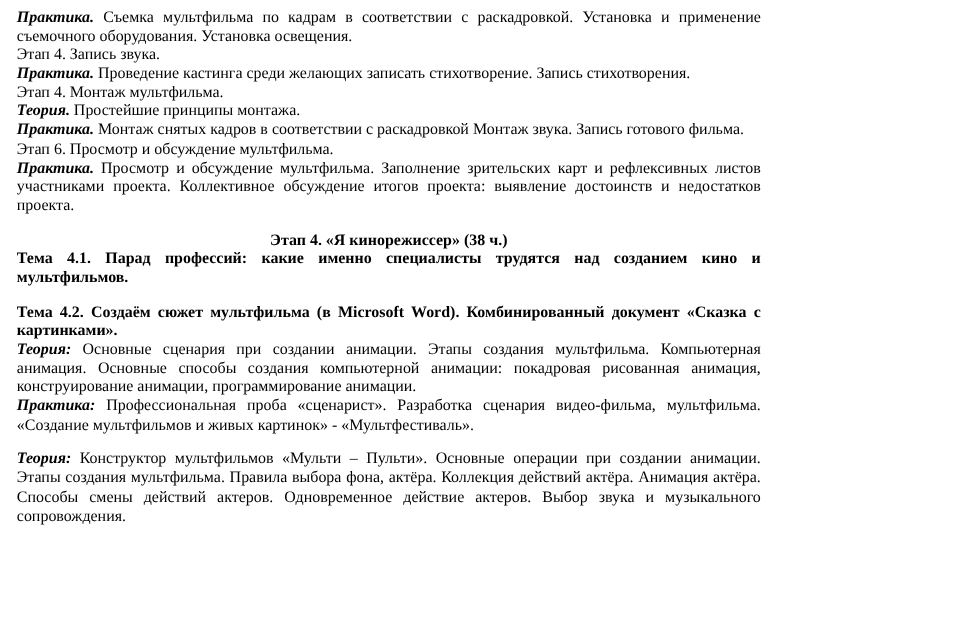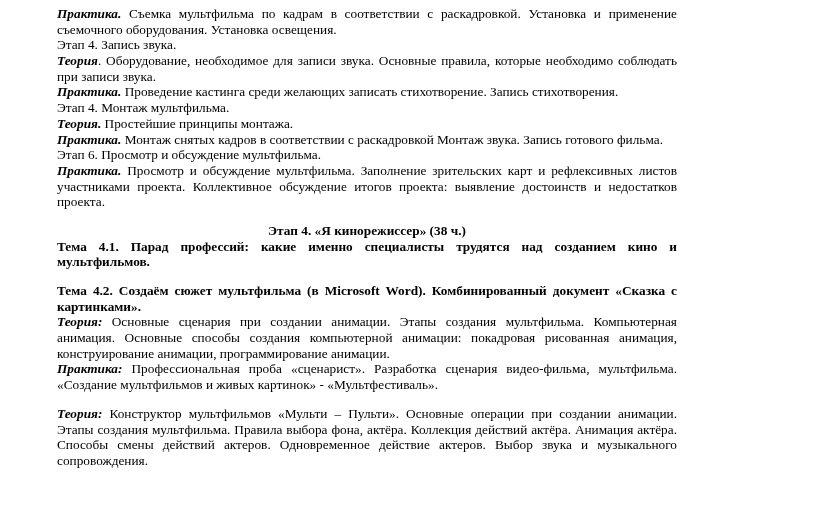--- a/index.html
+++ b/index.html
@@ -13,21 +13,20 @@
     font-family: "Liberation Serif", serif;
     font-size: 13.3px;
     color: #000000;
     overflow: hidden;
   }
   .page {
     box-sizing: border-box;
     width: 648px;
     min-height: 529px;
     padding: 6px 14px 0 14px;
-    margin-left: 43px;
   }
   p {
     margin: 0;
     padding: 0;
     text-align: justify;
     text-justify: inter-word;
     line-height: 1.18;
   }
   p.center {
     text-align: center;
@@ -45,21 +44,20 @@
 </style>
 </head>
 <body>
 
 <div class="page">
 
   <p><span class="bi">Практика.</span><span> Съемка мультфильма по кадрам в соответствии с раскадровкой. Установка и применение съемочного оборудования. Установка освещения.</span></p>
 
   <p><span class="bi"></span><span>Этап 4. Запись звука.</span></p>
 
-  <p><span class="bi">Теория</span><span>. Оборудование, необходимое для записи звука. Основные правила, которые необходимо соблюдать при записи звука.</span></p>
 
   <p><span class="bi">Практика.</span><span> Проведение кастинга среди желающих записать стихотворение. Запись стихотворения.</span></p>
 
   <p><span class="bi"></span><span>Этап 4. Монтаж мультфильма.</span></p>
 
   <p><span class="bi">Теория.</span><span> Простейшие принципы монтажа.</span></p>
 
   <p><span class="bi">Практика.</span><span> Монтаж снятых кадров в соответствии с раскадровкой Монтаж звука. Запись готового фильма.</span></p>
 
   <p><span class="bi"></span><span>Этап 6. Просмотр и обсуждение мультфильма.</span></p>

